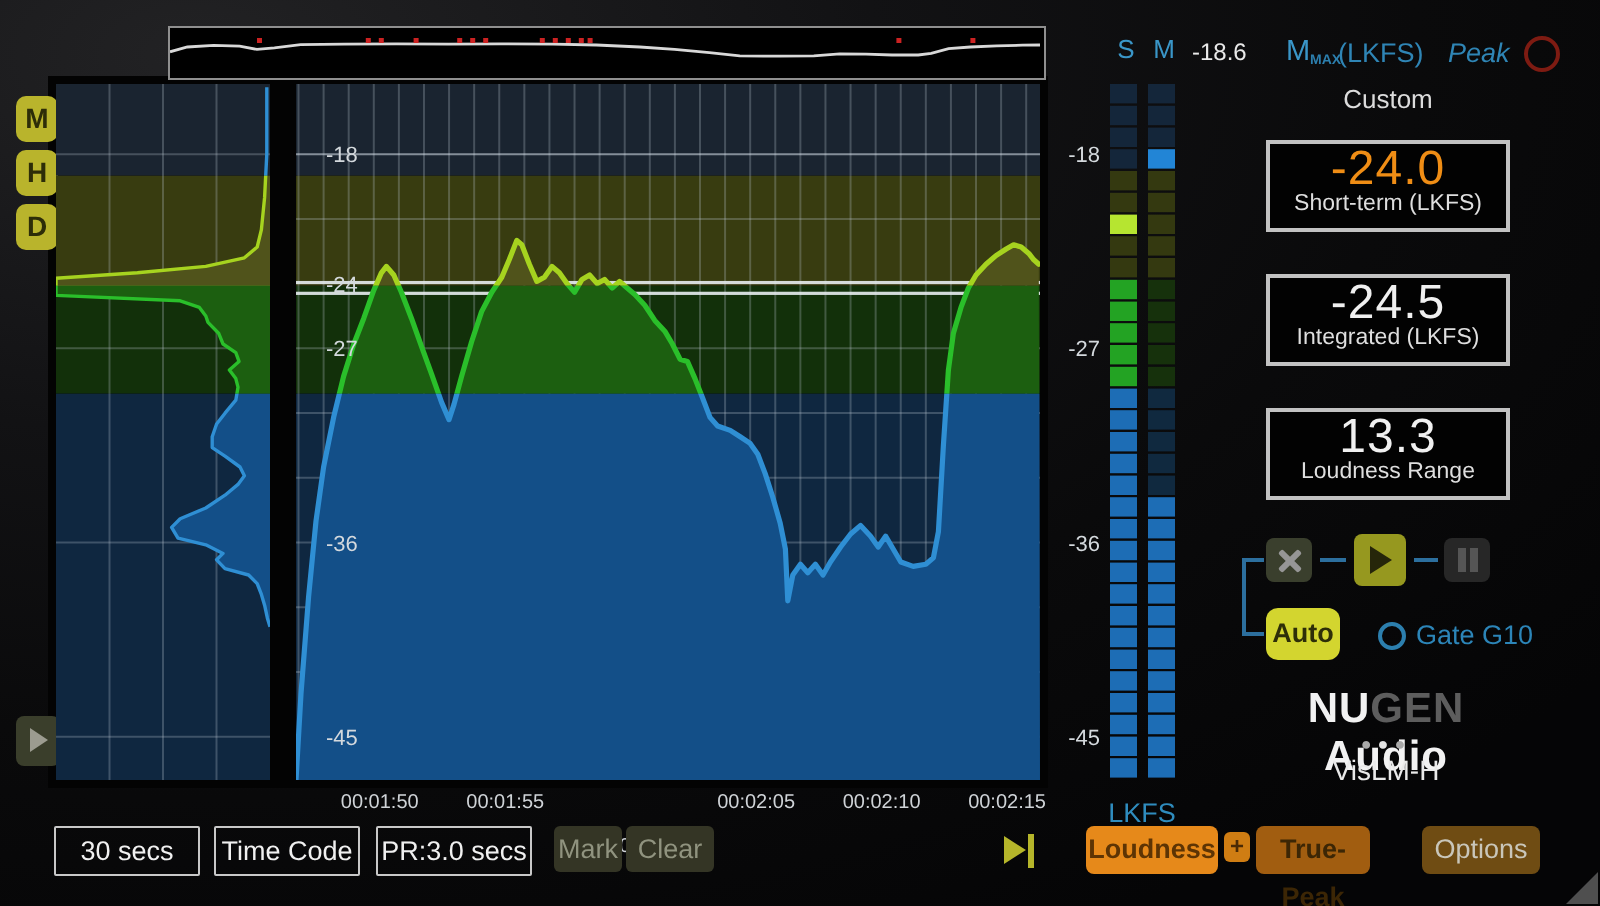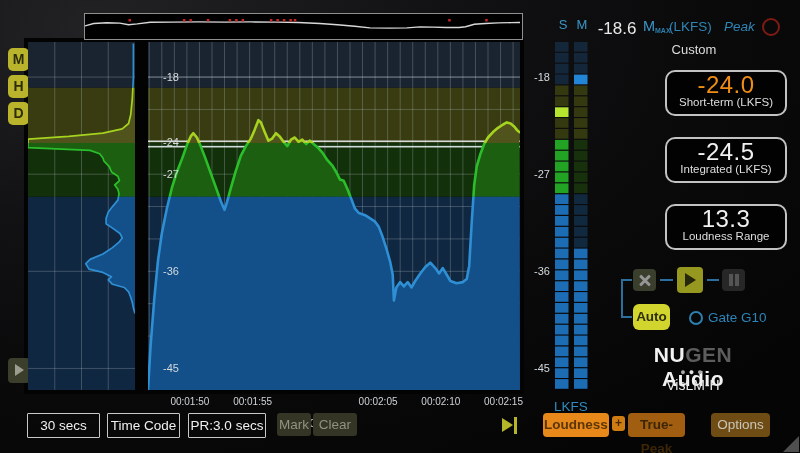--- a/index.html
+++ b/index.html
@@ -23,28 +23,28 @@
   
   #hist-svg{left:28px;top:42px;}
   #graph-svg{left:148px;top:42px;}
   #meter-svg{left:528px;top:42px;}
   
   .time-tick{position:absolute;top:396px;width:70px;text-align:right;color:#cfd3d7;font-size:10px;}
   
   .sm-label{top:17px;width:14px;text-align:center;color:#3a96c8;font-size:13px;}
   #lkfs-label{left:546px;top:399px;width:50px;text-align:center;color:#2f8cbe;font-size:13.5px;}
   
-  #mmax-value{left:596px;top:19px;width:42px;text-align:center;color:#e9e9e9;font-size:17px;}
+  #mmax-value{left:596px;top:19px;width:42px;text-align:left;color:#e9e9e9;font-size:12px;}
   #mmax-m{left:643px;top:18px;color:#3a96c8;font-size:14.5px;}
   #mmax-sub{left:655px;top:27px;color:#2c7fae;font-size:7px;font-weight:bold;}
   #mmax-units{left:669px;top:19px;color:#2f85b5;font-size:13.5px;}
   #peak-label{left:724px;top:19px;color:#2f85b5;font-size:13.5px;font-style:italic;}
   #peak-lamp{left:762px;top:18px;width:14px;height:14px;border:2.5px solid #7e1b12;border-radius:50%;}
   #preset-label{left:633px;top:42px;width:122px;text-align:center;color:#dcdcdc;font-size:13px;}
-  .readout{left:633px;width:118px;height:42px;background:#020202;border:2px solid #c2c2c2;border-radius:10px;text-align:center;margin-left:32px;}
+  .readout{left:633px;width:118px;height:42px;background:#020202;border:2px solid #c2c2c2;border-radius:0;text-align:center;}
   .readout .val{font-size:24px;line-height:26px;color:#f0f0f0;letter-spacing:.5px;}
   .readout .lab{font-size:11.5px;color:#dedede;margin-top:-2px;}
   #readout-short .val{color:#ef8d15;}
   
   .tbtn{border-radius:4px;}
   #btn-reset{left:633px;top:269px;width:23px;height:22px;background:#3a3f2d;}
   #btn-reset .x1,#btn-reset .x2{position:absolute;left:4.5px;top:9.5px;width:14px;height:3px;background:#969696;border-radius:1px;}
   #btn-reset .x1{transform:rotate(45deg);} #btn-reset .x2{transform:rotate(-45deg);}
   #btn-play{left:677px;top:267px;width:26px;height:26px;background:#96981f;}
   #btn-play .tri{position:absolute;left:8px;top:6px;width:0;height:0;

